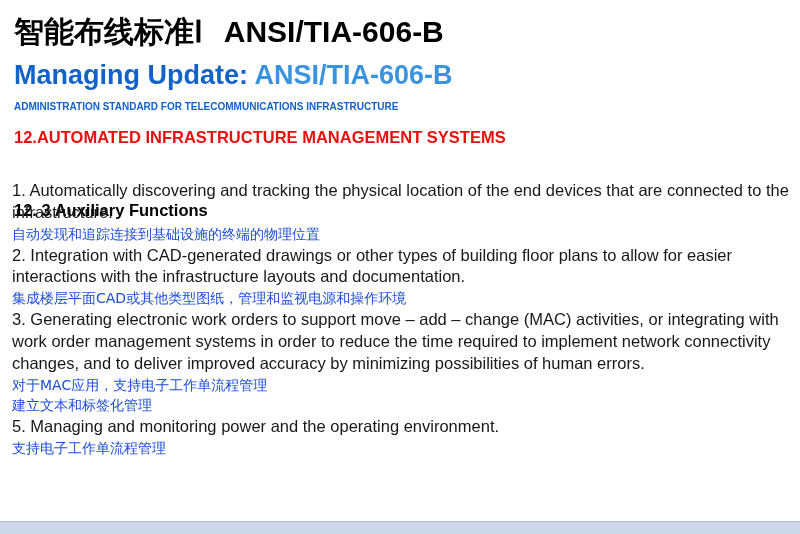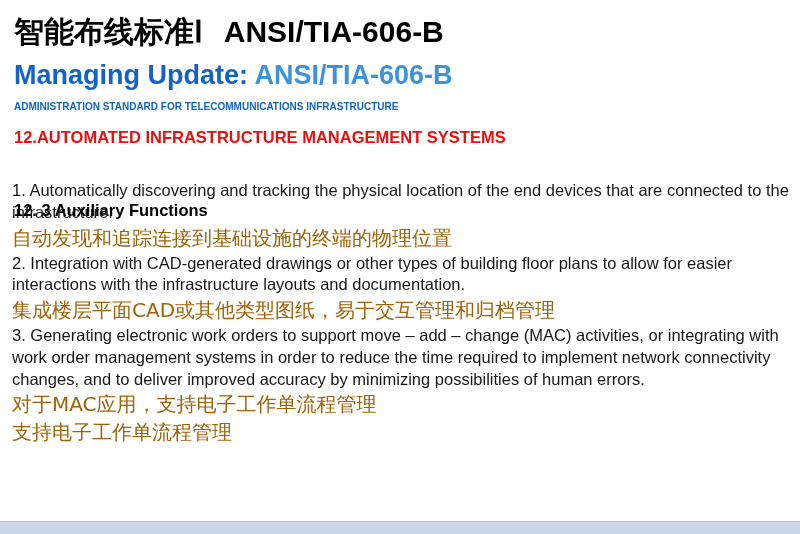--- a/index.html
+++ b/index.html
@@ -91,22 +91,22 @@
     width: 778px;
   }
   .para-en {
     font-size: 16.5px;
     color: #181818;
     line-height: 1.32;
     margin: 0 0 1px 0;
     text-align: left;
   }
   .para-cn {
-    font-size: 20px;
-    color: #a16207;
+    font-size: 14px;
+    color: #1d4ed8;
     line-height: 1.3;
     margin: 0 0 2px 0;
     font-family: "DejaVu Sans", "Liberation Sans", sans-serif;
   }
   .footer-bar {
     position: absolute;
     left: 0;
     bottom: 0;
     width: 800px;
     height: 12px;
@@ -132,23 +132,25 @@
 
   <div class="section-red">12.AUTOMATED INFRASTRUCTURE MANAGEMENT SYSTEMS</div>
 
   <div class="section-black">12. 3 Auxiliary Functions</div>
 
   <div class="body-block">
     <p class="para-en">1. Automatically discovering and tracking the physical location of the end devices that are connected to the infrastructure.</p>
     <p class="para-cn">自动发现和追踪连接到基础设施的终端的物理位置</p>
 
     <p class="para-en">2. Integration with CAD-generated drawings or other types of building floor plans to allow for easier interactions with the infrastructure layouts and documentation.</p>
-    <p class="para-cn">集成楼层平面CAD或其他类型图纸，易于交互管理和归档管理</p>
+    <p class="para-cn">集成楼层平面CAD或其他类型图纸，管理和监视电源和操作环境</p>
 
     <p class="para-en">3. Generating electronic work orders to support move – add – change (MAC) activities, or integrating with work order management systems in order to reduce the time required to implement network connectivity changes, and to deliver improved accuracy by minimizing possibilities of human errors.</p>
     <p class="para-cn">对于MAC应用，支持电子工作单流程管理</p>
 
+    <p class="para-cn">建立文本和标签化管理</p>
 
+    <p class="para-en">5. Managing and monitoring power and the operating environment.</p>
     <p class="para-cn">支持电子工作单流程管理</p>
   </div>
 
   <div class="footer-bar"></div>
 </div>
 
 </body></html>

